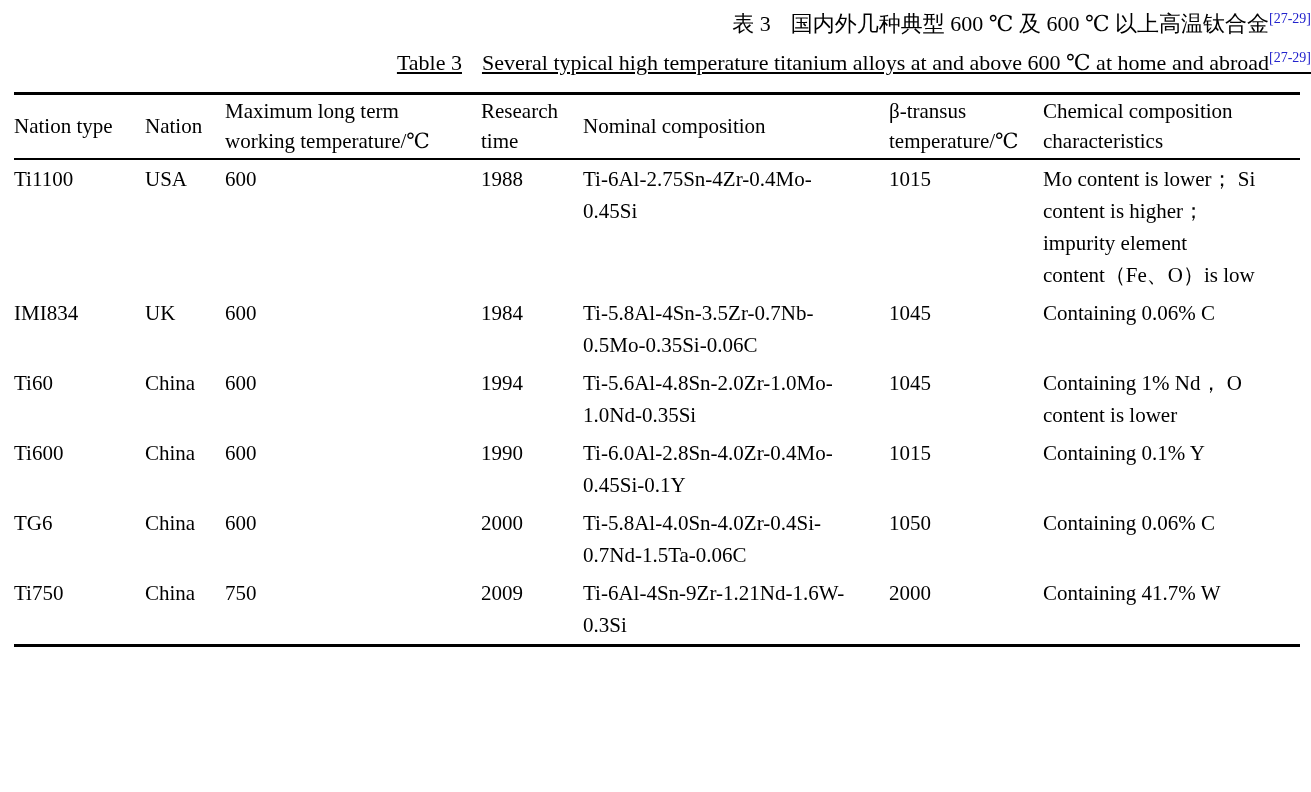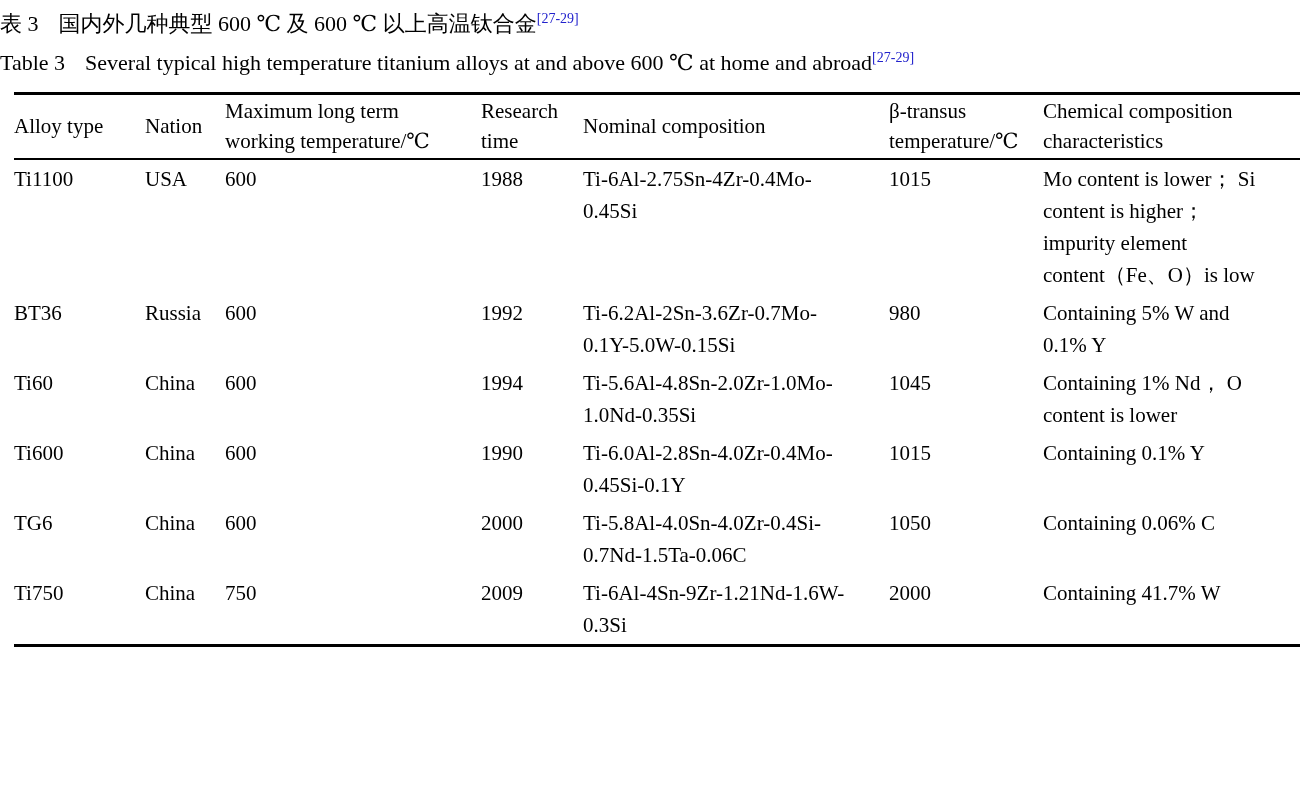--- a/index.html
+++ b/index.html
@@ -10,25 +10,25 @@
   body {
     width: 1311px;
     height: 792px;
     overflow: hidden;
     color: #000;
     font-family: "Liberation Serif", "DejaVu Serif", serif;
   }
   .page { padding-top: 6px; }
 
   .title {
-    text-align: left;
+    text-align: right;
     font-size: 22px;
   }
   .title-cn { line-height: 36px; }
-  .title-en { line-height: 34px; margin-top: 4px; }
+  .title-en { line-height: 34px; margin-top: 4px; text-decoration: underline; }
   .t-prefix { margin-right: 20px; }
   sup.ref {
     color: var(--ref-color, #2222cc);
     font-size: 14px;
     line-height: 0;
   }
 
   table.alloy {
     border-collapse: collapse;
     table-layout: fixed;
@@ -75,21 +75,21 @@
       <col style="width:131px">
       <col style="width:80px">
       <col style="width:256px">
       <col style="width:102px">
       <col style="width:306px">
       <col style="width:154px">
       <col style="width:257px">
     </colgroup>
     <thead>
       <tr>
-        <th>Alloy type</th>
+        <th>Nation type</th>
         <th>Nation</th>
         <th>Maximum long term
 working temperature/℃</th>
         <th>Research
 time</th>
         <th>Nominal composition</th>
         <th>β-transus
 temperature/℃</th>
         <th>Chemical composition
 characteristics</th>
@@ -103,29 +103,28 @@
         <td>1988</td>
         <td>Ti-6Al-2.75Sn-4Zr-0.4Mo-
 0.45Si</td>
         <td>1015</td>
         <td>Mo content is lower； Si
 content is higher；
 impurity element
 content（Fe、O）is low</td>
       </tr>
       <tr>
-        <td>BT36</td>
-        <td>Russia</td>
+        <td>IMI834</td>
+        <td>UK</td>
         <td>600</td>
-        <td>1992</td>
-        <td>Ti-6.2Al-2Sn-3.6Zr-0.7Mo-
-0.1Y-5.0W-0.15Si</td>
-        <td>980</td>
-        <td>Containing 5% W and
-0.1% Y</td>
+        <td>1984</td>
+        <td>Ti-5.8Al-4Sn-3.5Zr-0.7Nb-
+0.5Mo-0.35Si-0.06C</td>
+        <td>1045</td>
+        <td>Containing 0.06% C</td>
       </tr>
       <tr>
         <td>Ti60</td>
         <td>China</td>
         <td>600</td>
         <td>1994</td>
         <td>Ti-5.6Al-4.8Sn-2.0Zr-1.0Mo-
 1.0Nd-0.35Si</td>
         <td>1045</td>
         <td>Containing 1% Nd， O

